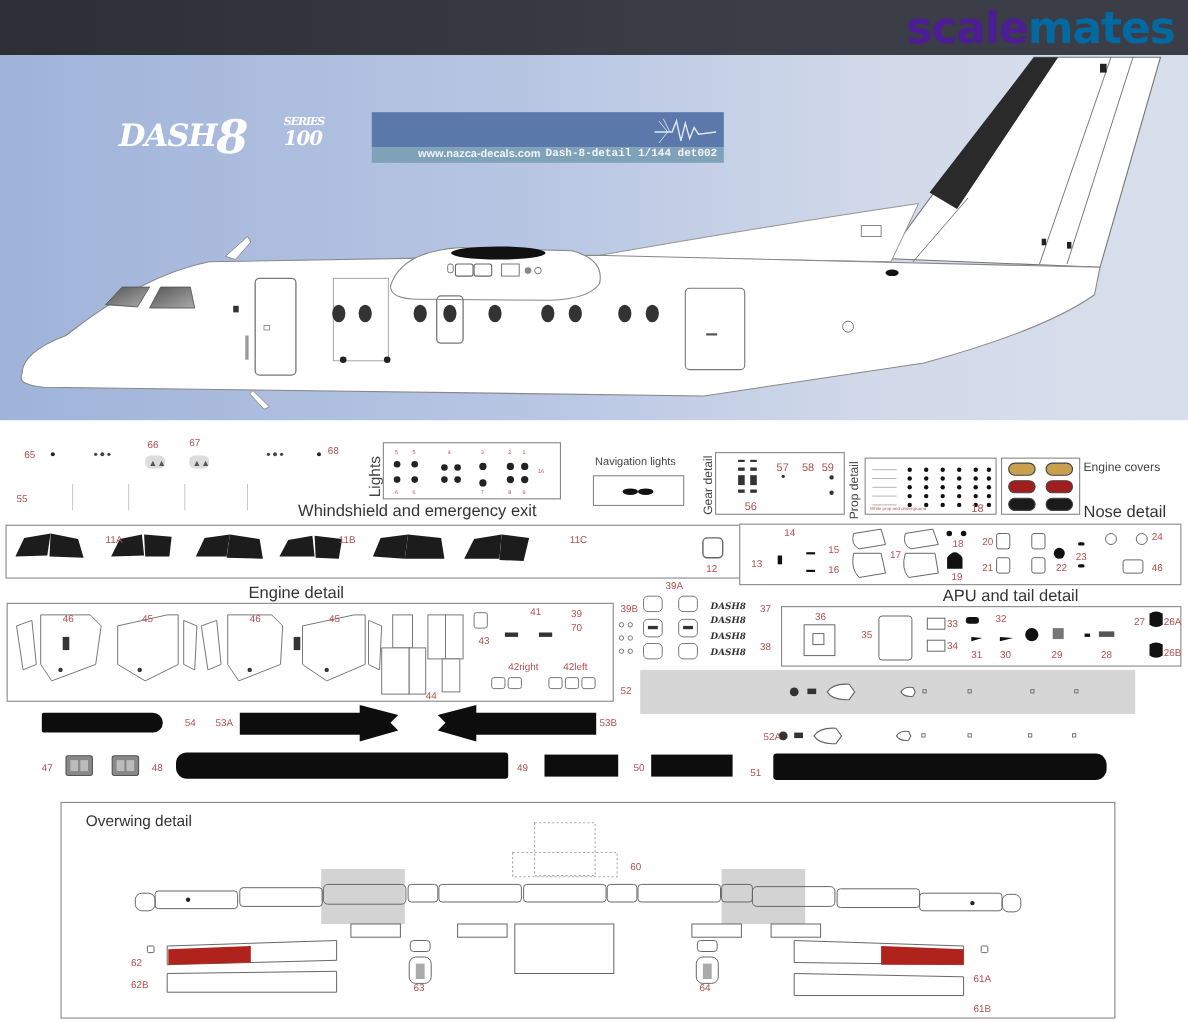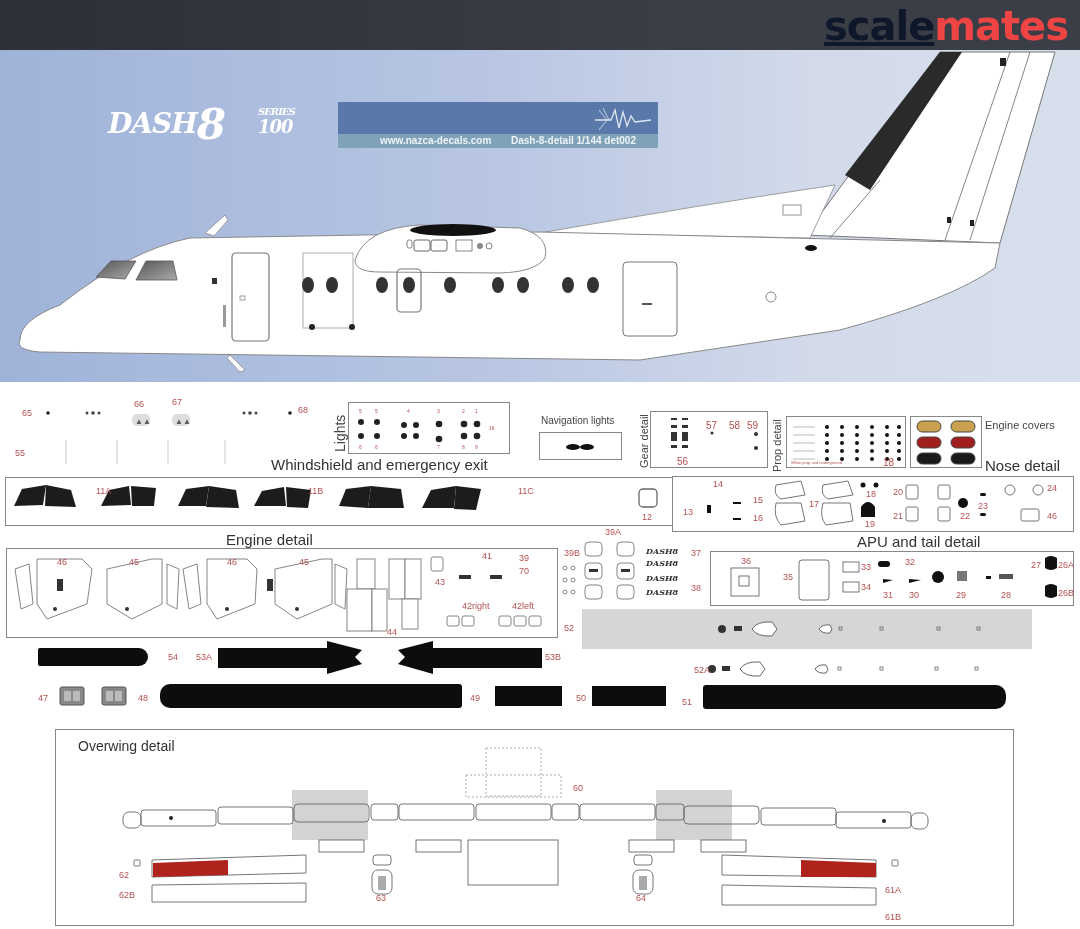--- a/index.html
+++ b/index.html
@@ -1,33 +1,33 @@
 <!DOCTYPE html>
 <html><head>
 <meta charset="utf-8">
 <style>
   * { box-sizing: border-box; margin: 0; padding: 0; }
   html, body { width: 1080px; height: 929px; overflow: hidden; background: #fff; }
   body { position: relative; font-family: "Liberation Sans", "DejaVu Sans", sans-serif; color: #333; }
   .abs { position: absolute; }
   .topbar { left: 0; top: 0; width: 1080px; height: 50px; background: linear-gradient(90deg, #2c2f36 0%, #3a3d45 60%, #3b3e46 100%); }
   .brand { right: 12px; top: 3px; font-family: "DejaVu Sans", sans-serif; font-weight: bold; font-size: 40px; letter-spacing: -1px; }
-  .brand .a { color: #0f172a; text-decoration: underline; }
-  .brand .b { color: #ef4444; }
+  .brand .a { color: #4c1d95; }
+  .brand .b { color: #0369a1; }
   .banner { left: 0; top: 50px; width: 1080px; height: 332px; background: linear-gradient(90deg, #9fb3d9 0%, #b8c6e3 45%, #d2daea 75%, #d8dfec 100%); overflow: hidden; }
   .dash-logo { left: 108px; top: 100px; color: #fff; font-family: "DejaVu Serif", serif; font-style: italic; font-weight: bold; font-size: 28px; letter-spacing: -1px; }
   .dash-logo .big { font-size: 42px; vertical-align: -6px; }
   .dash-logo .series { position: absolute; left: 150px; top: 6px; font-size: 10px; }
   .dash-logo .hundred { position: absolute; left: 150px; top: 16px; font-size: 18px; }
   .nazca { left: 338px; top: 102px; width: 320px; height: 46px; }
   .nazca .top { position: absolute; left: 0; top: 0; width: 320px; height: 32px; background: #5a78aa; }
   .nazca .name { position: absolute; left: 6px; top: 0; color: #e6eef5; font-family: "DejaVu Sans", sans-serif; font-weight: bold; font-size: 26px; }
   .nazca .bottom { position: absolute; left: 0; top: 32px; width: 320px; height: 14px; background: #7fa2b8; color: #eef4f8; font-size: 10px; font-weight: bold; }
   .nazca .url { position: absolute; left: 6px; top: 1px; margin-left: 36px; }
-  .nazca .code { position: absolute; right: 22px; top: 1px; }
+  .nazca .code { position: absolute; right: 6px; top: 1px; font-family: Liberation Mono, monospace; }
   .lbl { font-size: 9px; color: #b35050; }
   .section-title { font-size: 15px; color: #333; }
   .boxed { border: 1.5px solid #888; background: #fff; }
   .black-bar { background: #0d0d0d; border-radius: 3px 12px 12px 3px; }
   .grey-panel { background: #d6d6d6; }
   .vtext { transform: rotate(-90deg); transform-origin: left top; white-space: nowrap; font-size: 11px; color: #444; }
 </style>
 </head>
 <body>
 

